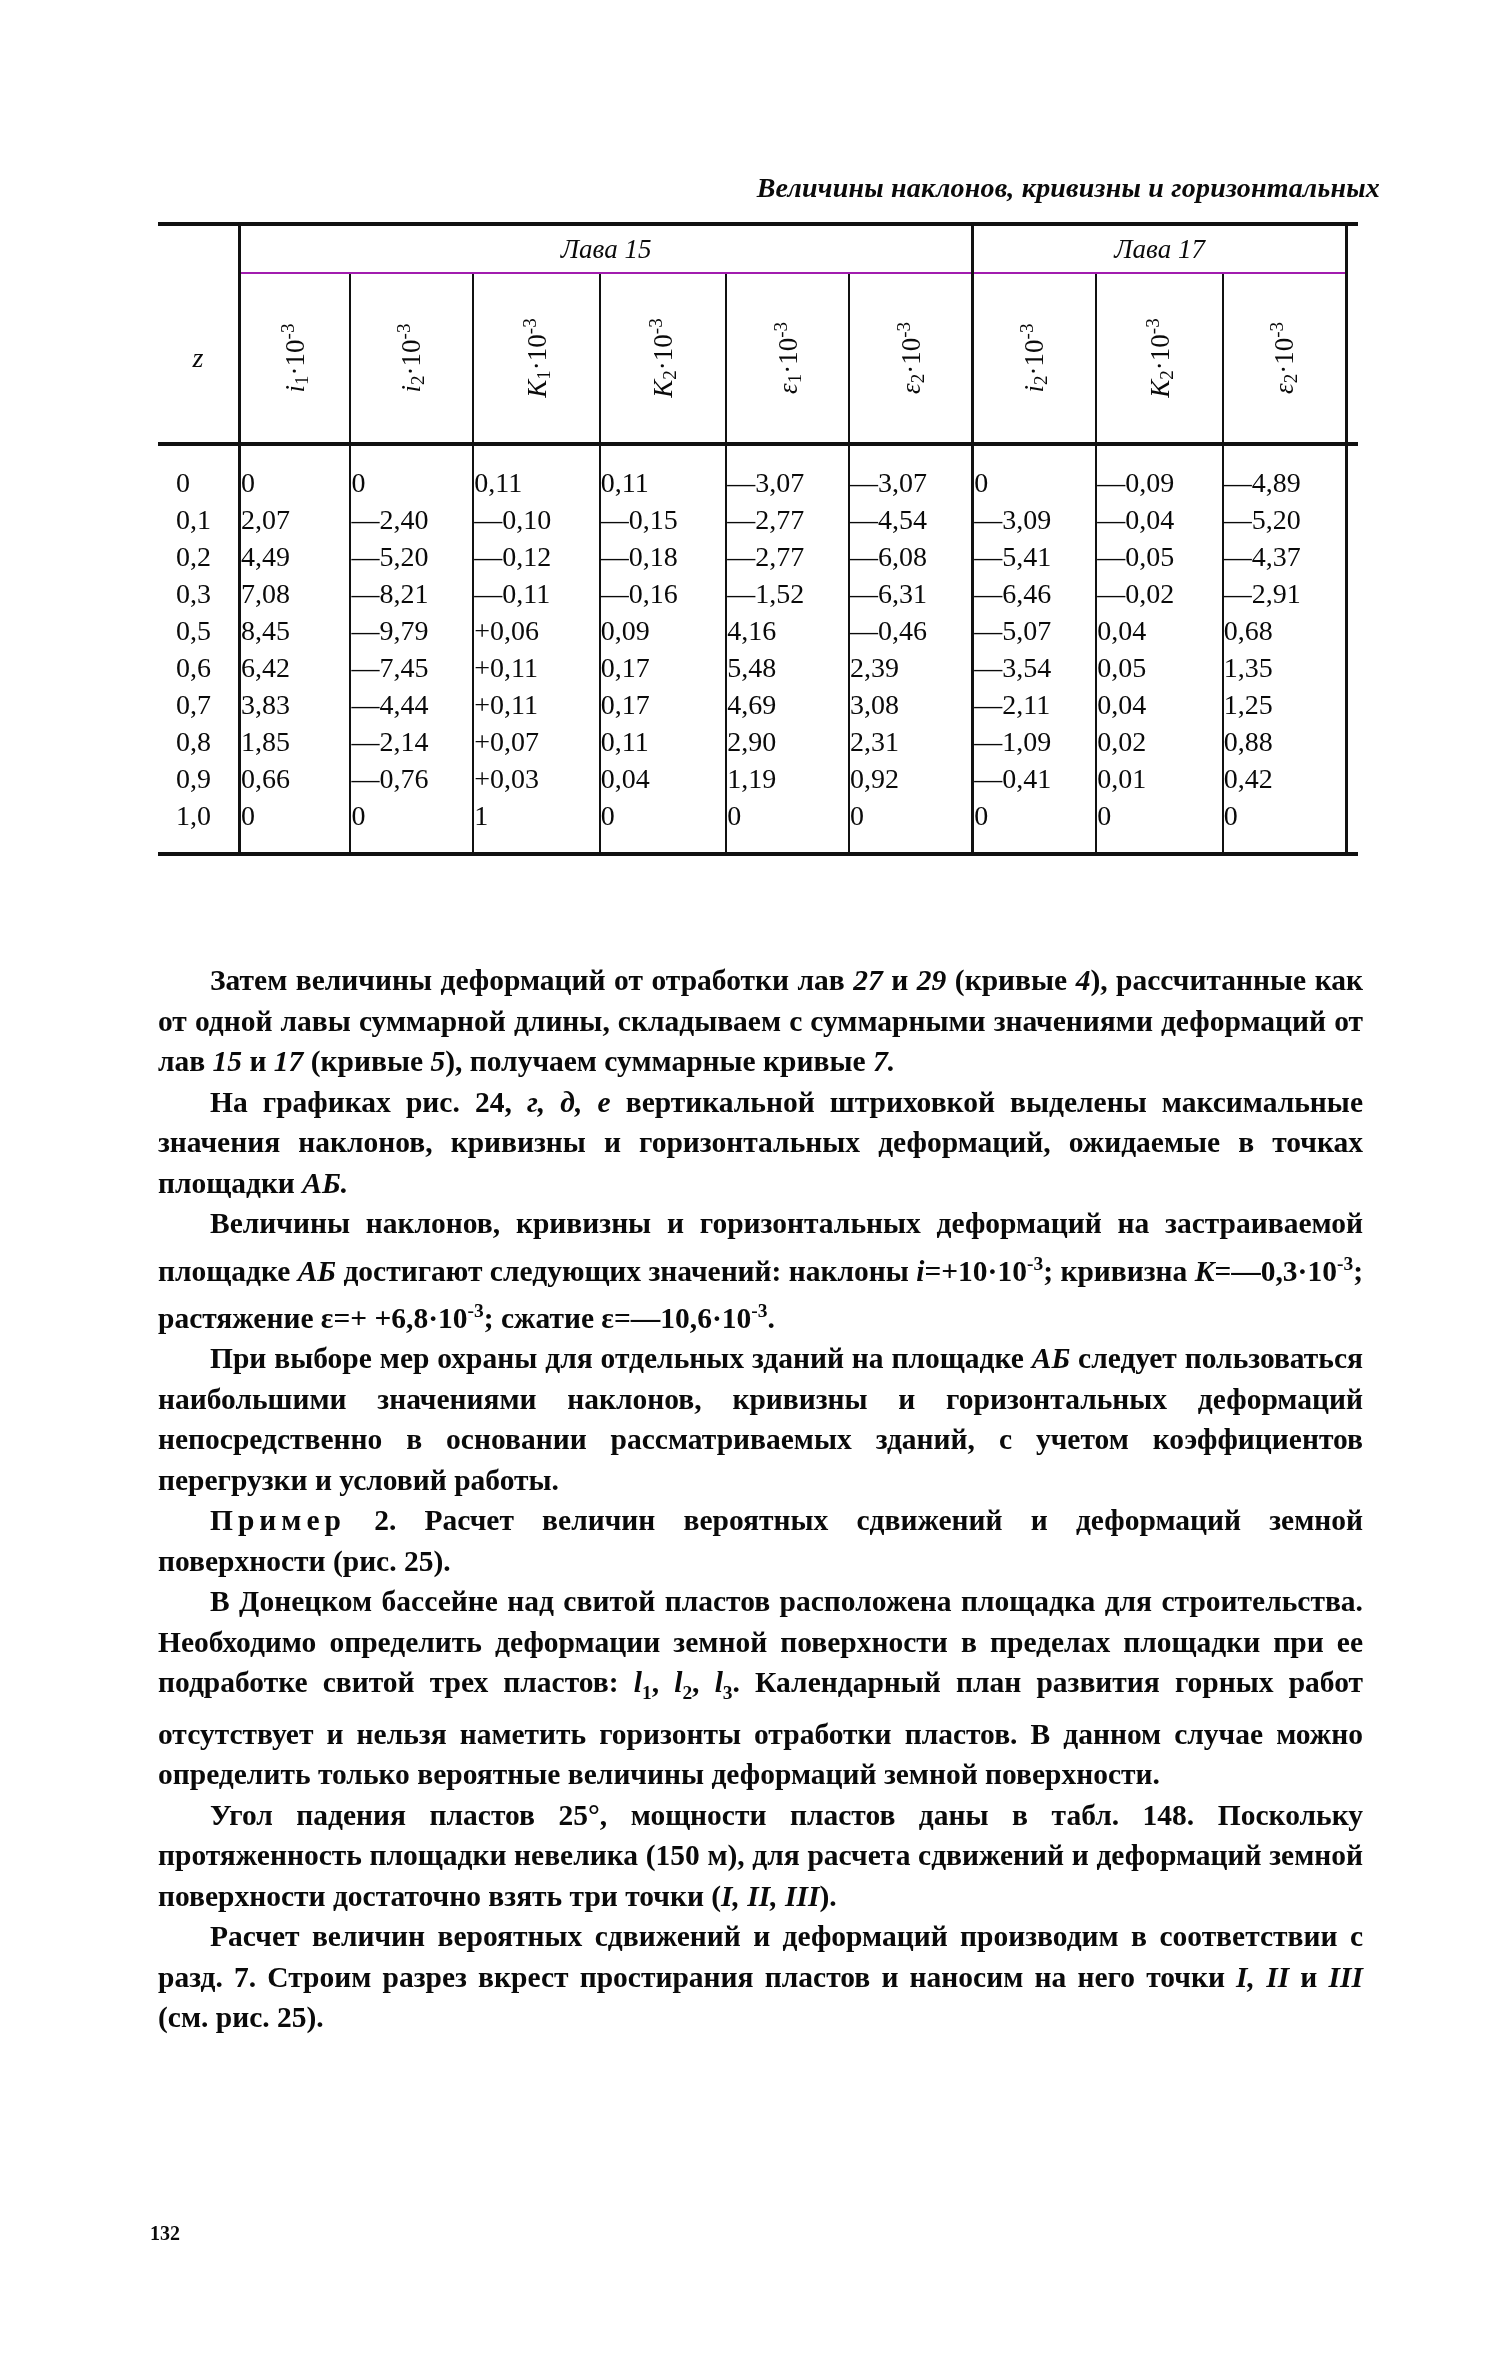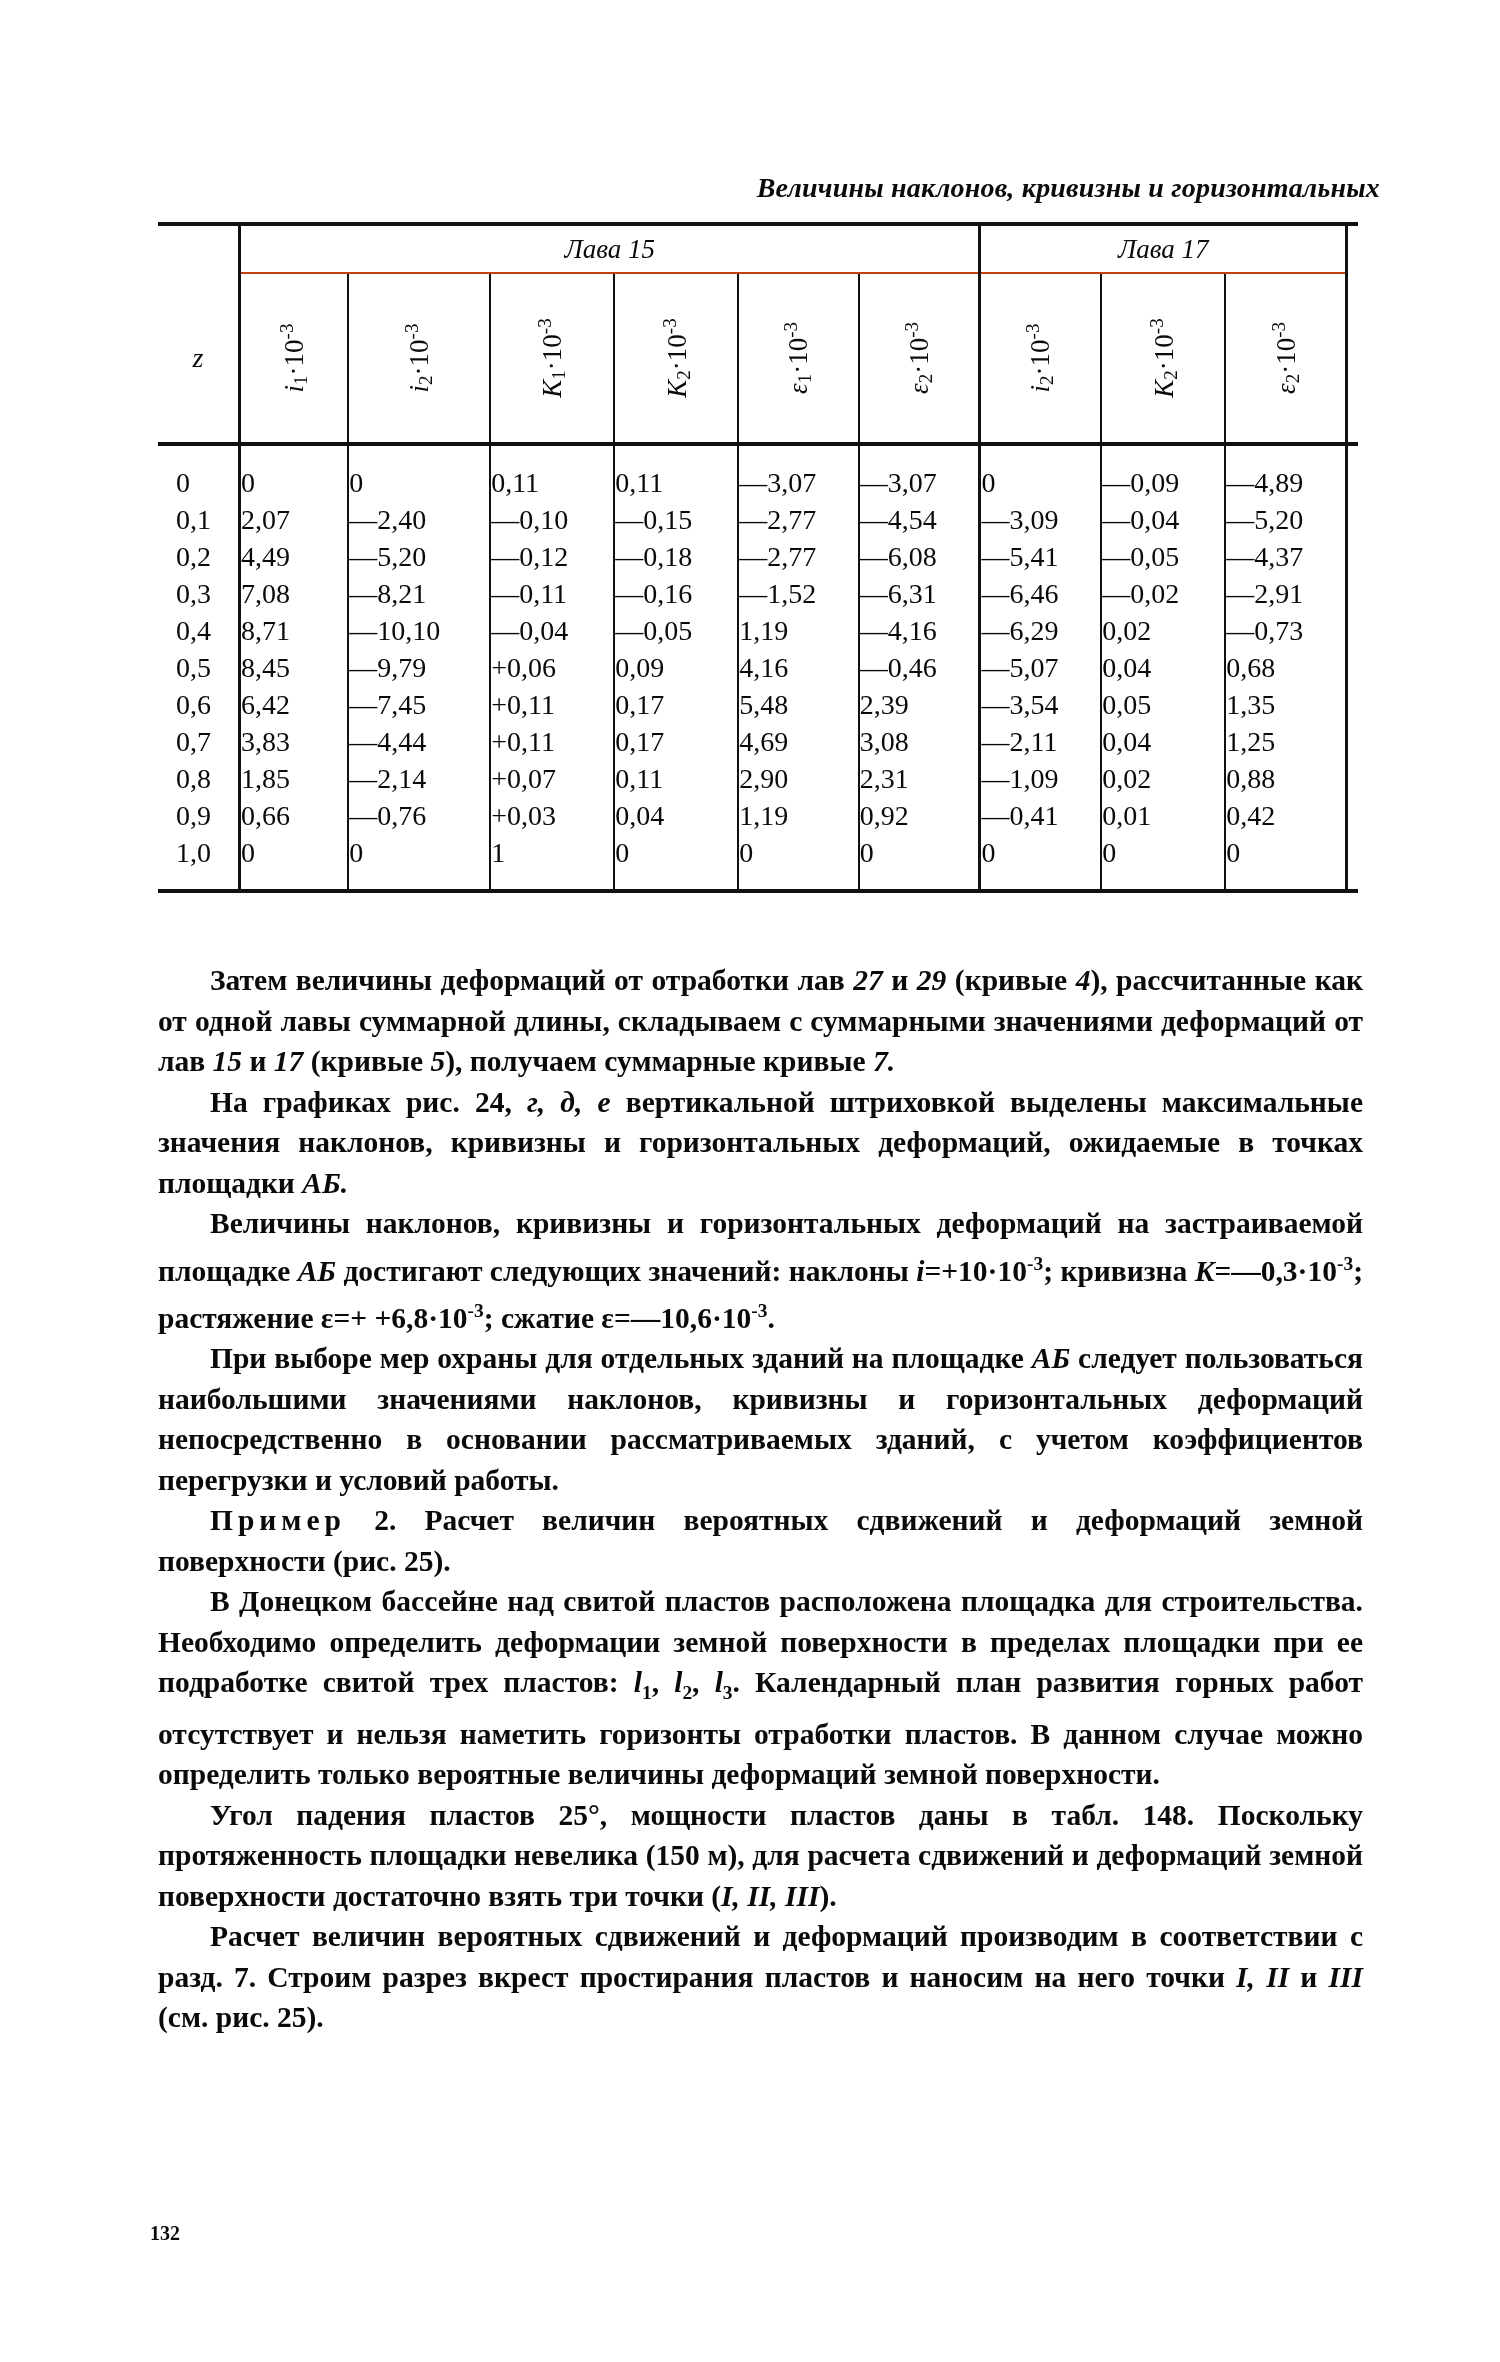--- a/index.html
+++ b/index.html
@@ -43,21 +43,21 @@
   }
   .hrule-top { border-top:4px solid #111; }
   .grp-head {
     text-align:center;
     font-style:italic;
     font-weight:bold;
     font-size:27px;
     height:46px;
     padding-bottom:2px;
   }
-  .grp-head.b-bottom { border-bottom:2px solid #c2410c; }
+  .grp-head.b-bottom { border-bottom:2px solid #a21caf; }
   .vl { border-left:3px solid #111; }
   .vl-thin { border-left:2px solid #111; }
   .colhead-row td {
     height:168px;
     text-align:center;
     vertical-align:middle;
   }
   .rot {
     display:inline-block;
     transform:rotate(-90deg);
@@ -230,33 +230,20 @@
           <td class="vl-thin">—0,11</td>
           <td class="vl-thin">—0,16</td>
           <td class="vl-thin">—1,52</td>
           <td class="vl-thin">—6,31</td>
           <td class="vl">—6,46</td>
           <td class="vl-thin">—0,02</td>
           <td class="vl-thin">—2,91</td>
           <td style="border-left:3px solid #111;"></td>
         </tr>
         <tr class="body-row">
-          <td class="c1">0,4</td>
-          <td class="vl">8,71</td>
-          <td class="vl-thin">—10,10</td>
-          <td class="vl-thin">—0,04</td>
-          <td class="vl-thin">—0,05</td>
-          <td class="vl-thin">1,19</td>
-          <td class="vl-thin">—4,16</td>
-          <td class="vl">—6,29</td>
-          <td class="vl-thin">0,02</td>
-          <td class="vl-thin">—0,73</td>
-          <td style="border-left:3px solid #111;"></td>
-        </tr>
-        <tr class="body-row">
           <td class="c1">0,5</td>
           <td class="vl">8,45</td>
           <td class="vl-thin">—9,79</td>
           <td class="vl-thin">+0,06</td>
           <td class="vl-thin">0,09</td>
           <td class="vl-thin">4,16</td>
           <td class="vl-thin">—0,46</td>
           <td class="vl">—5,07</td>
           <td class="vl-thin">0,04</td>
           <td class="vl-thin">0,68</td>

